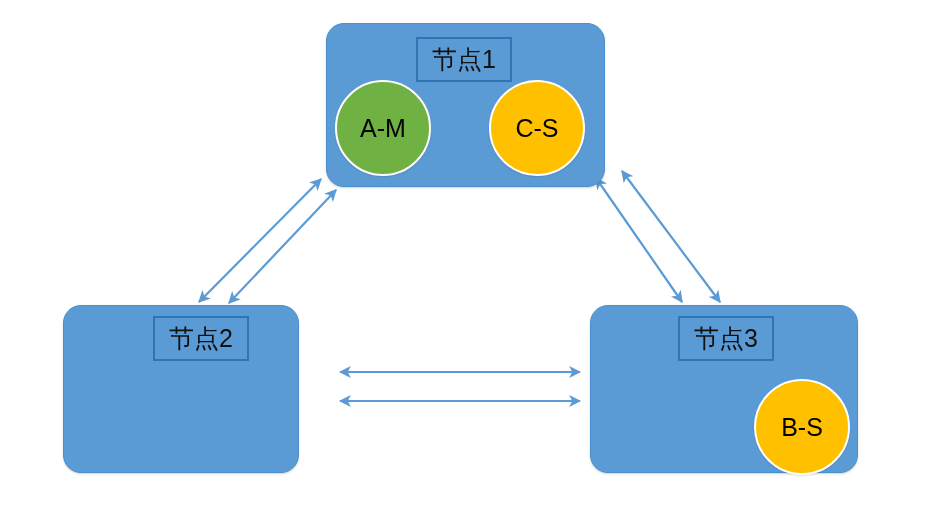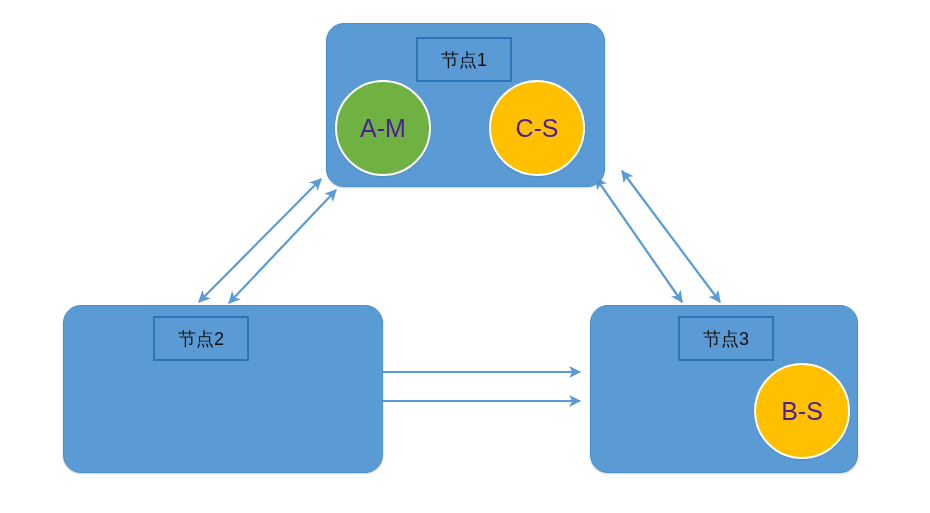--- a/index.html
+++ b/index.html
@@ -29,65 +29,65 @@
   }
   .node {
     position: absolute;
     box-sizing: border-box;
     background: #5B9BD5;
     border: 1px solid #4a8fce;
     border-radius: 18px;
     box-shadow: 0 1px 2px rgba(0,0,0,0.18);
   }
   #node-1 { left: 326px; top: 23px;  width: 279px; height: 164px; }
-  #node-2 { left: 63px;  top: 305px; width: 320px; height: 168px; }
+  #node-2 { left: 63px;  top: 305px; width: 236px; height: 168px; }
   #node-3 { left: 590px; top: 305px; width: 268px; height: 168px; }
 
   .node-label {
     position: absolute;
     box-sizing: border-box;
     border: 2px solid #2E75B6;
     background: transparent;
     color: #111111;
-    font-size: 18px;
+    font-size: 25px;
     line-height: 1;
     display: flex;
     align-items: center;
     justify-content: center;
     white-space: nowrap;
   }
   #node-1 .node-label { left: 89px; top: 13px; width: 96px; height: 45px; }
   #node-2 .node-label { left: 89px; top: 10px; width: 96px; height: 45px; }
   #node-3 .node-label { left: 87px; top: 10px; width: 96px; height: 45px; }
 
   .circle {
     position: absolute;
     box-sizing: border-box;
     width: 96px;
     height: 96px;
     border-radius: 50%;
     border: 2px solid #ffffff;
     display: flex;
     align-items: center;
     justify-content: center;
-    color: #4c1d95;
+    color: #000000;
     font-size: 25px;
     line-height: 1;
     white-space: nowrap;
     box-shadow: 0 1px 2px rgba(0,0,0,0.12);
   }
   .circle.master { background: #6FB143; }
   .circle.slave  { background: #FFC000; }
 
   #node-1 .circle.master { left: 8px;  top: 56px; }
   #node-1 .circle.slave  { left: 162px; top: 56px; text-align: right; }
   #node-2 .circle.master { left: 7px;  top: 57px; }
   #node-2 .circle.slave  { left: 163px; top: 57px; }
   #node-3 .circle.master { left: 7px;  top: 57px; }
-  #node-3 .circle.slave  { left: 163px; top: 57px; }
+  #node-3 .circle.slave  { left: 163px; top: 73px; }
 </style>
 </head>
 <body>
 
 <div id="canvas">
 
   <svg id="arrow-layer" viewBox="0 0 930 513" width="930" height="513" xmlns="http://www.w3.org/2000/svg">
     <defs>
       <marker id="ah-end" viewBox="0 0 10 10" refX="9" refY="5" markerWidth="5.5" markerHeight="5.5" orient="auto-start-reverse">
         <path d="M 0 0 L 10 5 L 0 10 L 2.6 5 z" fill="#5B9BD5"></path>

